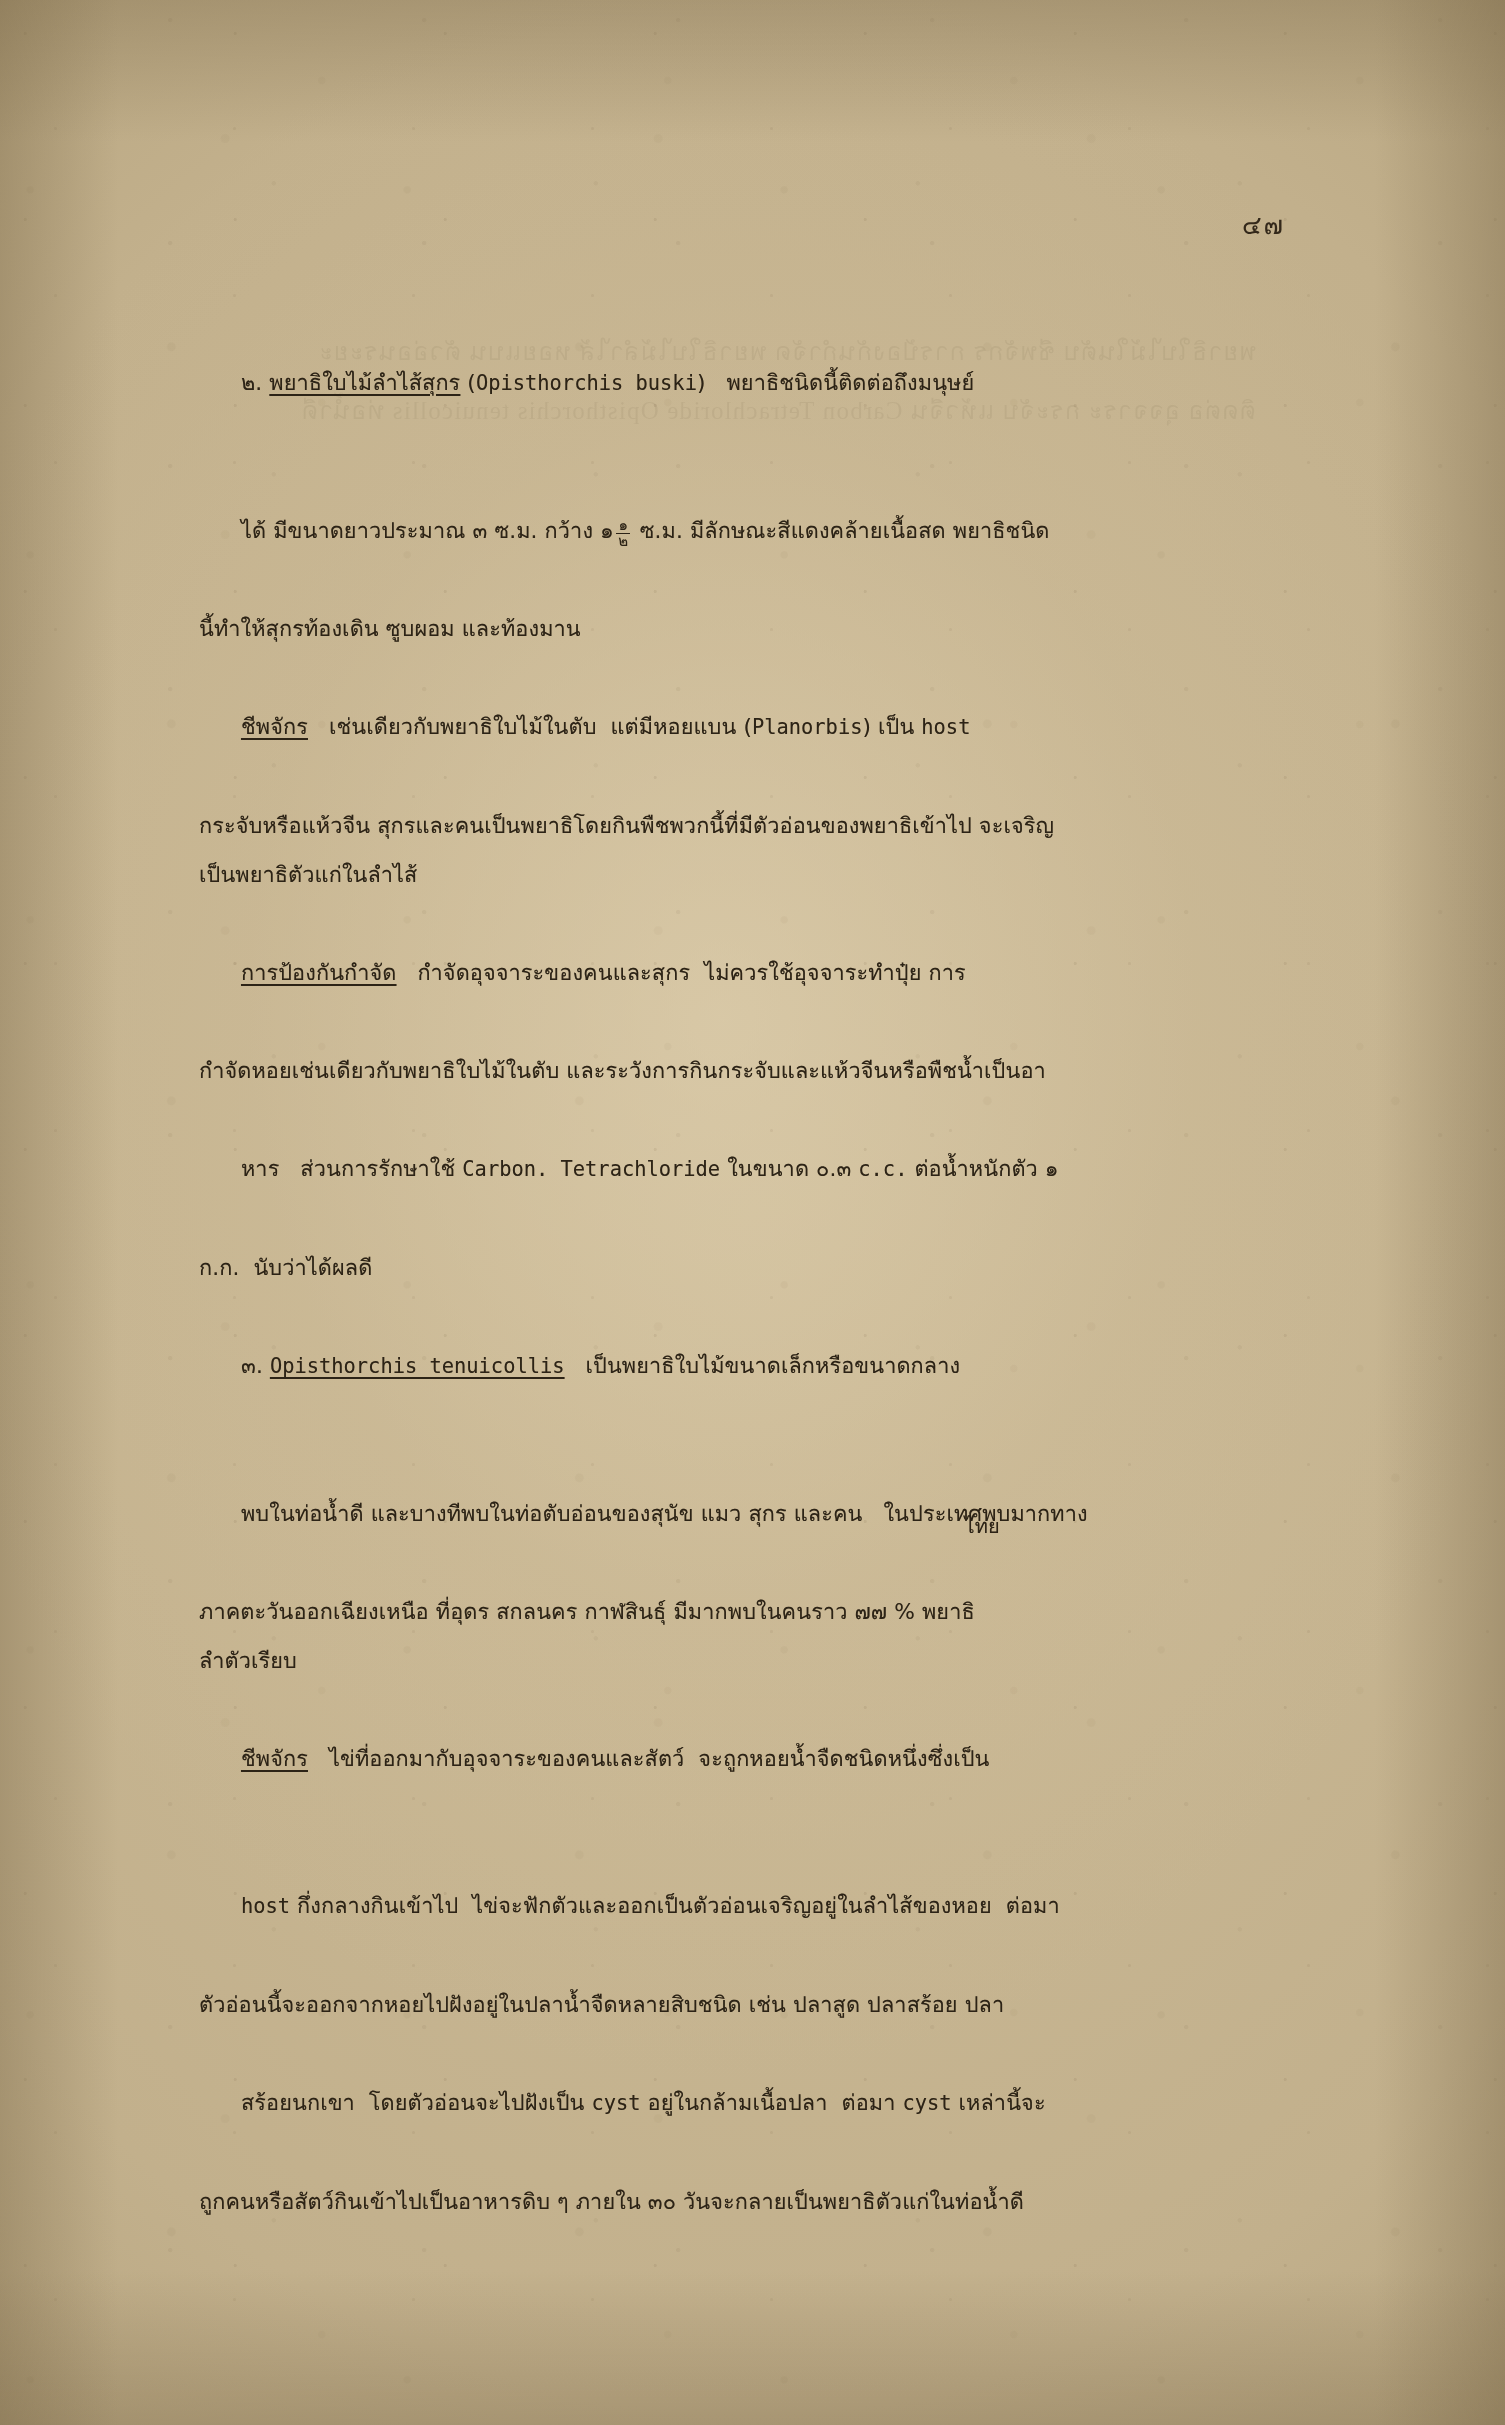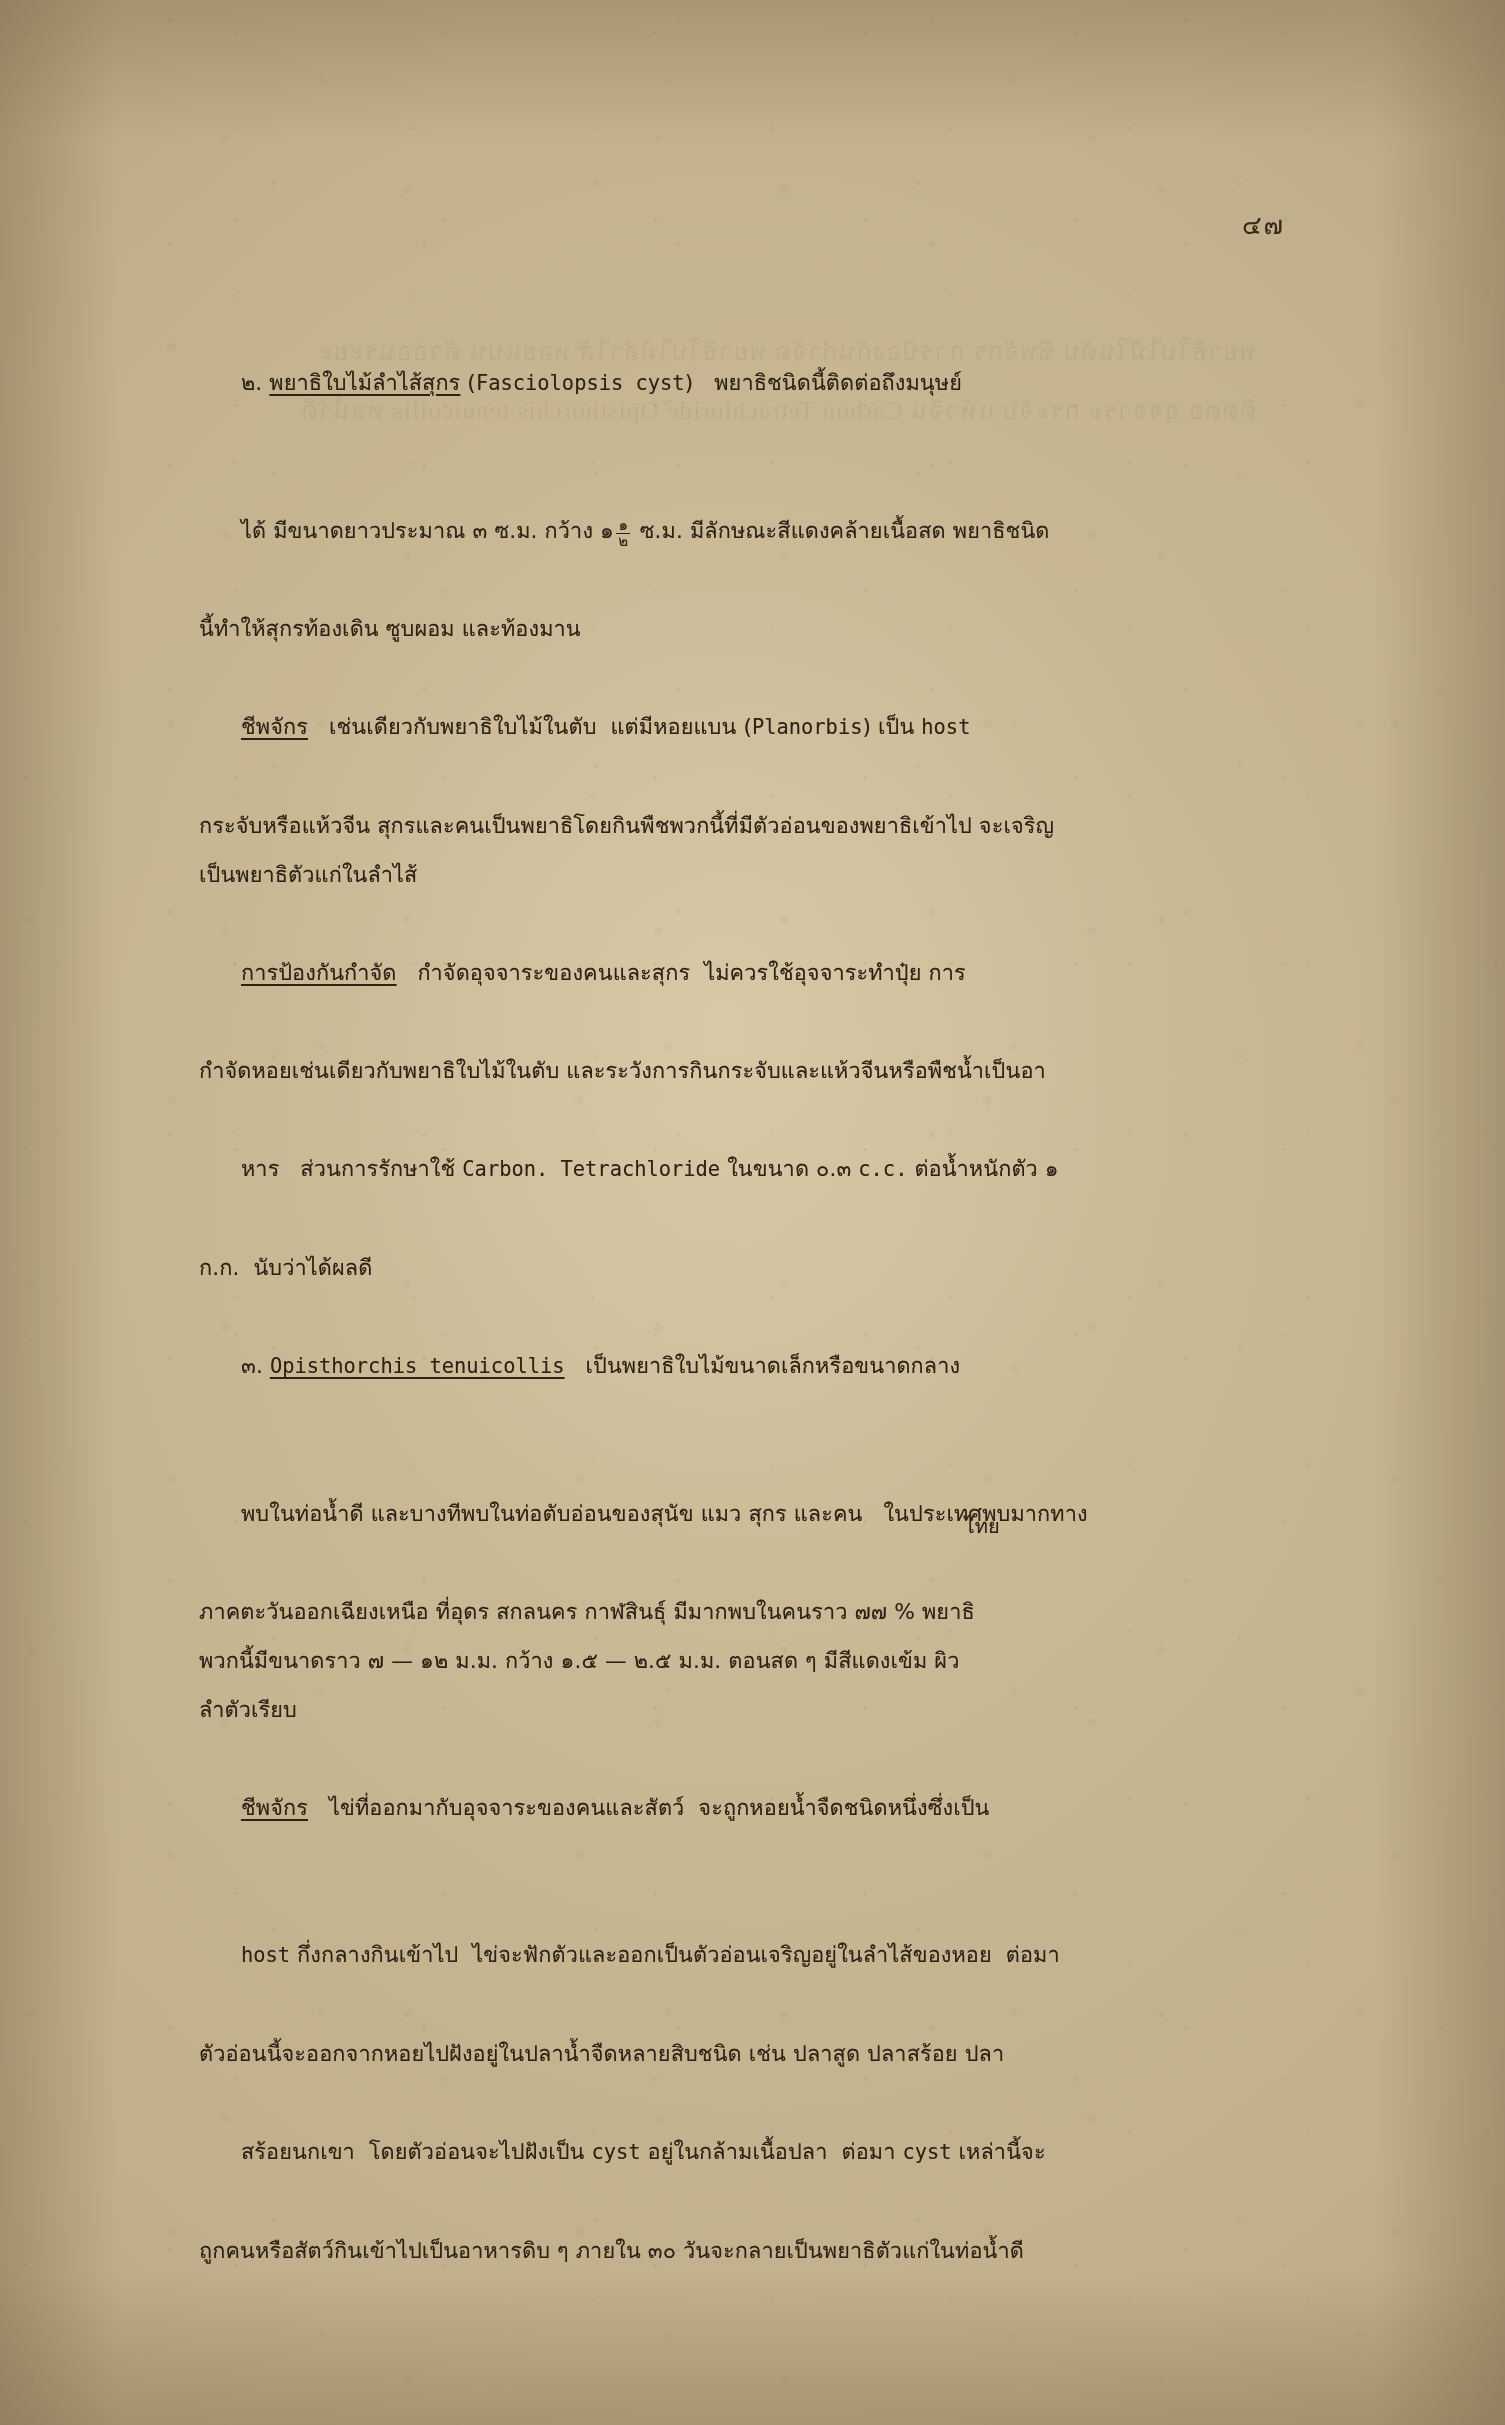--- a/index.html
+++ b/index.html
@@ -145,21 +145,21 @@
   <div id="vignette"></div>
 </div>
 
 <div id="content">
 
   <div class="folio">๔๗</div>
 
   <div class="body-block">
 
     <p class="line indent">
-      <span>๒. </span><span class="u">พยาธิใบไม้ลำไส้สุกร</span><span> (</span><span class="lat">Fasciolopsis cyst</span><span>)   พยาธิชนิดนี้ติดต่อถึงมนุษย์</span>
+      <span>๒. </span><span class="u">พยาธิใบไม้ลำไส้สุกร</span><span> (</span><span class="lat">Opisthorchis buski</span><span>)   พยาธิชนิดนี้ติดต่อถึงมนุษย์</span>
     </p>
 
     <p class="line">
       <span>ได้ มีขนาดยาวประมาณ ๓ ซ.ม. กว้าง ๑</span><span class="frac"><span class="num">๑</span><span class="den">๒</span></span><span> ซ.ม. มีลักษณะสีแดงคล้ายเนื้อสด พยาธิชนิด</span>
     </p>
 
     <p class="line">นี้ทำให้สุกรท้องเดิน ซูบผอม และท้องมาน</p>
 
     <p class="line indent">
       <span class="u">ชีพจักร</span><span>   เช่นเดียวกับพยาธิใบไม้ในตับ  แต่มีหอยแบน (</span><span class="lat">Planorbis</span><span>) เป็น </span><span class="lat">host</span>
@@ -183,21 +183,20 @@
 
     <p class="line indent2">
       <span>๓. </span><span class="lat u">Opisthorchis tenuicollis</span><span>   เป็นพยาธิใบไม้ขนาดเล็กหรือขนาดกลาง</span>
     </p>
 
     <p class="line">
       <span>พบในท่อน้ำดี และบางทีพบในท่อตับอ่อนของสุนัข แมว สุกร และคน   ในประเทศ</span><span class="sm-above"><span class="above">ไทย</span></span><span>พบมากทาง</span>
     </p>
 
     <p class="line">ภาคตะวันออกเฉียงเหนือ ที่อุดร สกลนคร กาฬสินธุ์ มีมากพบในคนราว ๗๗ % พยาธิ</p>
-    <p class="line">พวกนี้มีขนาดราว ๗ — ๑๒ ม.ม. กว้าง ๑.๕ — ๒.๕ ม.ม. ตอนสด ๆ มีสีแดงเข้ม ผิว</p>
     <p class="line">ลำตัวเรียบ</p>
 
     <p class="line indent">
       <span class="u">ชีพจักร</span><span>   ไข่ที่ออกมากับอุจจาระของคนและสัตว์  จะถูกหอยน้ำจืดชนิดหนึ่งซึ่งเป็น</span>
     </p>
 
     <p class="line">
       <span class="lat">host</span><span> กึ่งกลางกินเข้าไป  ไข่จะฟักตัวและออกเป็นตัวอ่อนเจริญอยู่ในลำไส้ของหอย  ต่อมา</span>
     </p>
 

